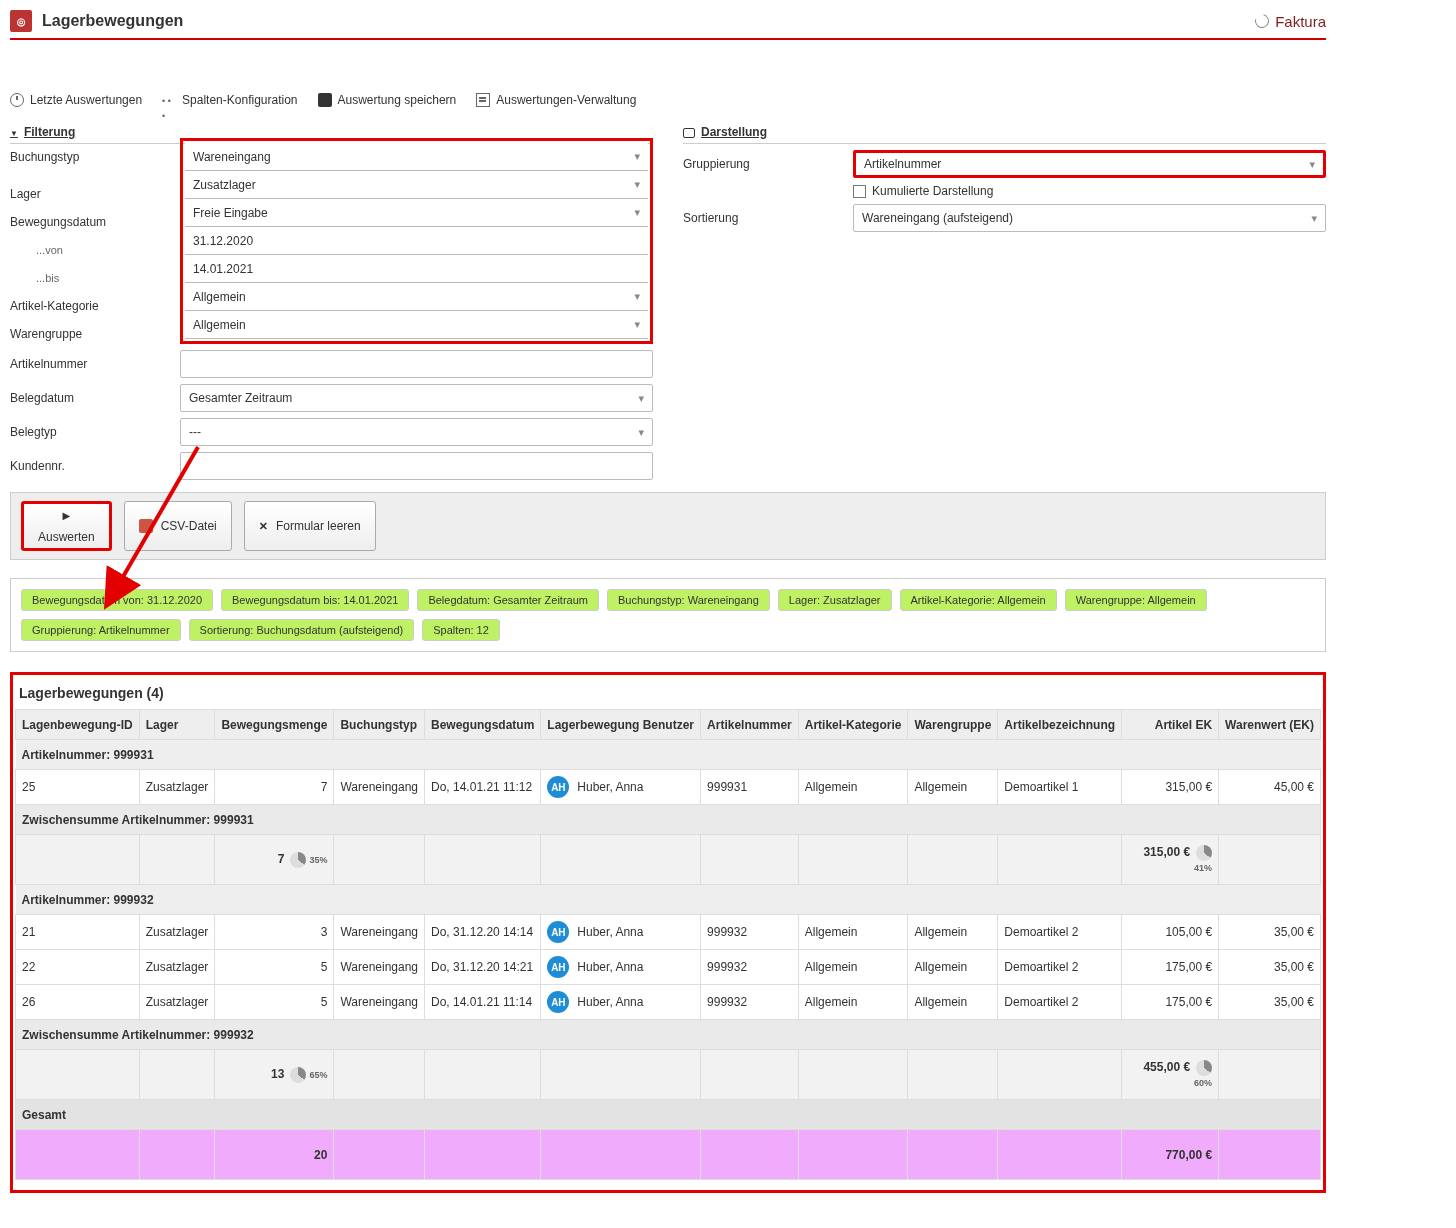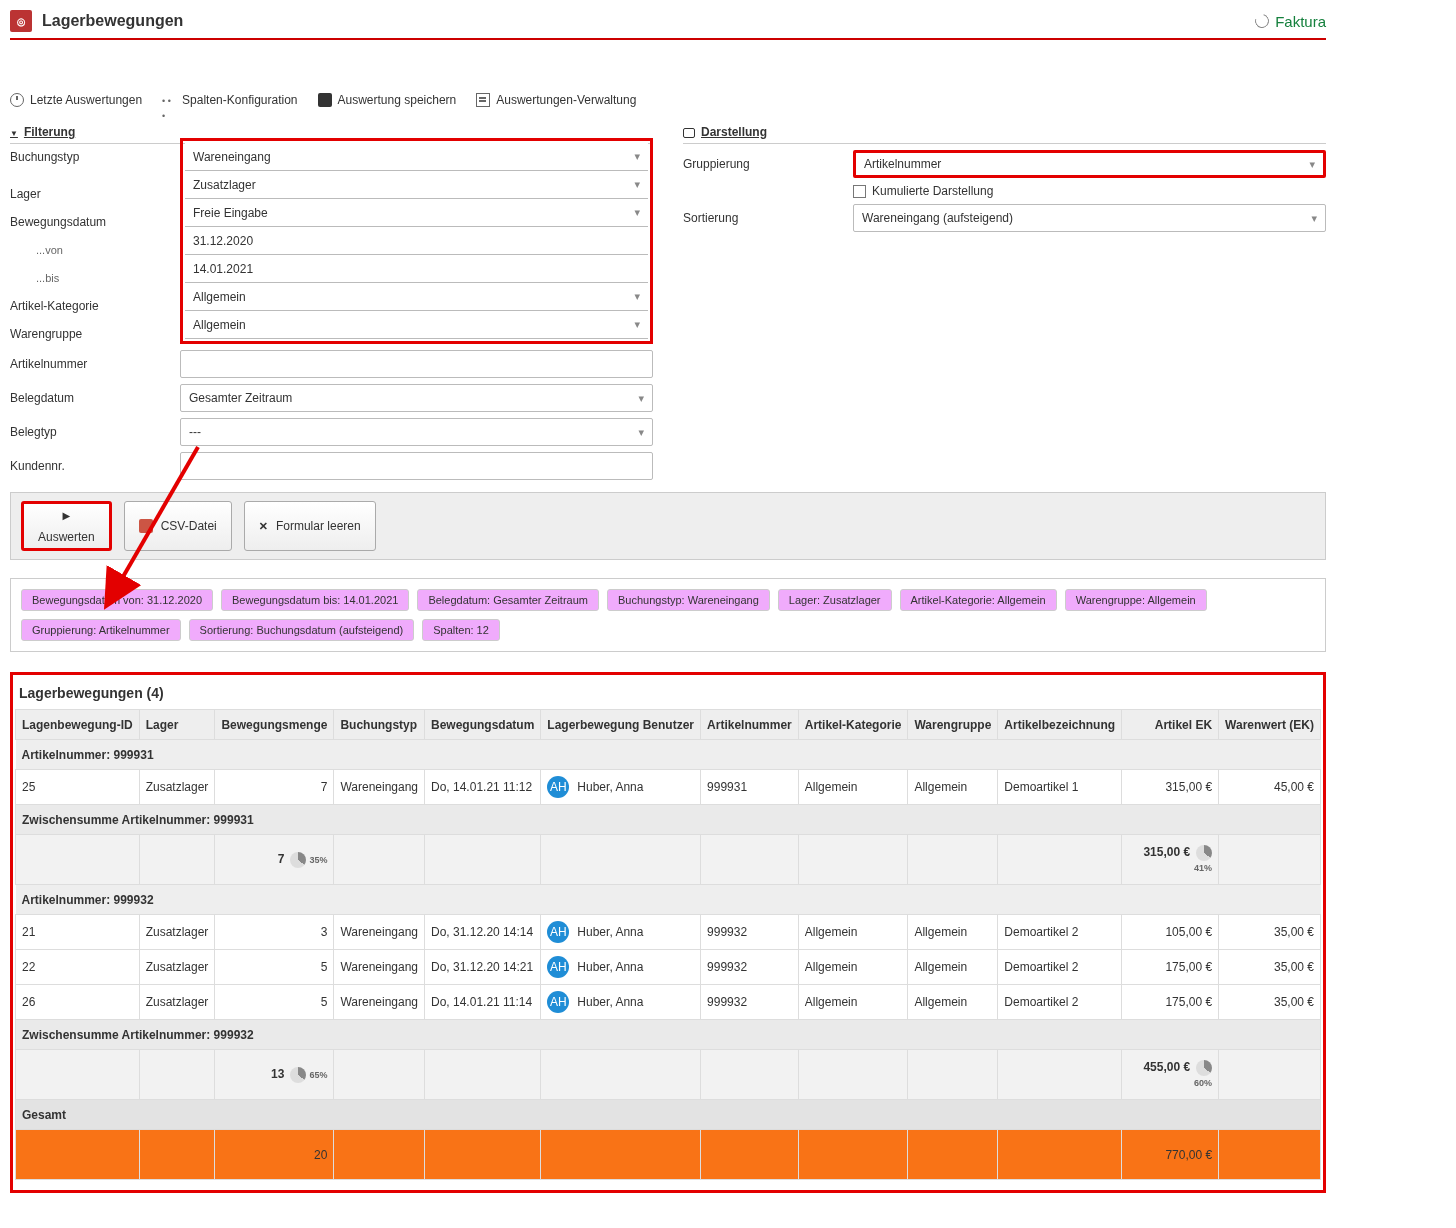--- a/index.html
+++ b/index.html
@@ -1,21 +1,21 @@
 <!DOCTYPE html>
 <html><head>
   <meta charset="utf-8">
   <style>
     * { box-sizing: border-box; margin: 0; padding: 0; }
     body { font-family: Arial, sans-serif; font-size: 12px; color: #333; background: #fff; width: 1456px; padding: 0 130px 20px 10px; }
     .header { display: flex; align-items: center; justify-content: space-between; padding: 10px 0 6px; border-bottom: 2px solid #c00; }
     .header-left { display: flex; align-items: center; gap: 10px; }
     .logo { width: 22px; height: 22px; background: #b33; border-radius: 2px; display: flex; align-items: center; justify-content: center; color: #fff; font-size: 10px; font-weight: bold; }
     .page-title { font-size: 16px; font-weight: bold; }
-    .faktura { font-size: 15px; color: #15803d; display: flex; align-items: center; gap: 6px; }
+    .faktura { font-size: 15px; color: #7f1d1d; display: flex; align-items: center; gap: 6px; }
     .refresh-icon { display: inline-block; width: 14px; height: 14px; border: 1.5px solid #888; border-radius: 50%; border-top-color: transparent; transform: rotate(-30deg); }
     .toolbar { display: flex; gap: 20px; padding: 8px 0 10px; font-size: 12px; }
     .toolbar-item { display: flex; align-items: center; gap: 6px; cursor: pointer; margin-top: 45px; }
     .ico { width: 14px; height: 14px; display: inline-block; }
     .ico-clock { border: 1.5px solid #666; border-radius: 50%; position: relative; }
     .ico-clock::after { content: ""; position: absolute; top: 2px; left: 5px; width: 1.5px; height: 4px; background: #666; }
     .ico-dots::before { content: "• • •"; font-size: 9px; color: #666; line-height: 14px; }
     .ico-save { background: #333; border-radius: 2px; }
     .ico-list { border: 1.5px solid #666; position: relative; }
     .ico-list::after { content: ""; position: absolute; top: 3px; left: 2px; width: 7px; height: 1.5px; background: #666; box-shadow: 0 3px 0 #666; }
@@ -36,34 +36,34 @@
     .red-filters .select, .red-filters .input { border-top: none; border-left: none; border-right: none; border-radius: 0; }
     .checkbox-row { display: flex; align-items: center; gap: 6px; margin-top: 6px; margin-left: 170px; }
     .checkbox { width: 13px; height: 13px; border: 1px solid #777; }
     .action-bar { margin-top: 12px; background: #eee; border: 1px solid #ccc; padding: 8px 10px; display: flex; gap: 12px; }
     .btn { display: inline-flex; align-items: center; gap: 8px; background: linear-gradient(#fff,#eee); border: 1px solid #aaa; border-radius: 3px; padding: 4px 14px; font-size: 12px; cursor: pointer; }
     .btn.primary { border: 3px solid #e30000; flex-direction: column; }
     .ico-play::before { content: "▶"; color: #333; font-size: 10px; }
     .ico-csv { width: 14px; height: 14px; background: #c54; border-radius: 2px; display: inline-block; }
     .ico-clear::before { content: "✕"; color: #333; font-size: 11px; font-weight: bold; }
     .tags { margin-top: 18px; border: 1px solid #ccc; padding: 10px; display: flex; flex-wrap: wrap; gap: 8px; }
-    .tag { background: #f0abfc; border: 1px solid #ccc; border-radius: 3px; padding: 4px 10px; font-size: 11px; }
+    .tag { background: #bef264; border: 1px solid #ccc; border-radius: 3px; padding: 4px 10px; font-size: 11px; }
     .results-container { margin-top: 20px; border: 3px solid #e30000; padding: 4px 2px 10px; }
     .results-title { font-size: 14px; font-weight: bold; padding: 6px 4px 8px; }
     table { width: 100%; border-collapse: collapse; font-size: 12px; padding-left: 25px; }
     th, td { border: 1px solid #ddd; padding: 6px 6px; text-align: left; vertical-align: middle; height: 30px; }
     th { background: #eee; font-weight: bold; white-space: nowrap; }
     td.right, th.right { text-align: right; }
     tr.group-head td { background: #eee; font-weight: bold; border-left: none; border-right: none; }
     tr.subtotal-label td { background: #eaeaea; font-weight: bold; }
     tr.subtotal-row td { background: #f2f2f2; font-weight: bold; height: 50px; }
     tr.grand-label td { background: #e3e3e3; font-weight: bold; }
-    tr.grand-row td { background: #f97316; font-weight: normal; height: 50px; }
+    tr.grand-row td { background: #f0abfc; font-weight: bold; height: 50px; }
     .avatar-cell { display: flex; align-items: center; gap: 8px; }
-    .avatar { width: 22px; height: 22px; border-radius: 50%; background: #1f8dd6; color: #fff; font-size: 12px; display: flex; align-items: center; justify-content: center; font-weight: normal; }
+    .avatar { width: 22px; height: 22px; border-radius: 50%; background: #1f8dd6; color: #fff; font-size: 10px; display: flex; align-items: center; justify-content: center; font-weight: bold; }
     .spark { width: 16px; height: 16px; border-radius: 50%; background: conic-gradient(#888 0% 35%, #ddd 35% 100%); display: inline-block; vertical-align: middle; margin-left: 6px; }
     .pct { font-size: 9px; color: #666; vertical-align: middle; margin-left: 3px; }
     .arrow-svg { position: absolute; left: 90px; top: 298px; pointer-events: none; }
     .rel-wrap { position: relative; }
   </style>
 </head>
 <body>
 
 <div class="header">
   <div class="header-left">

